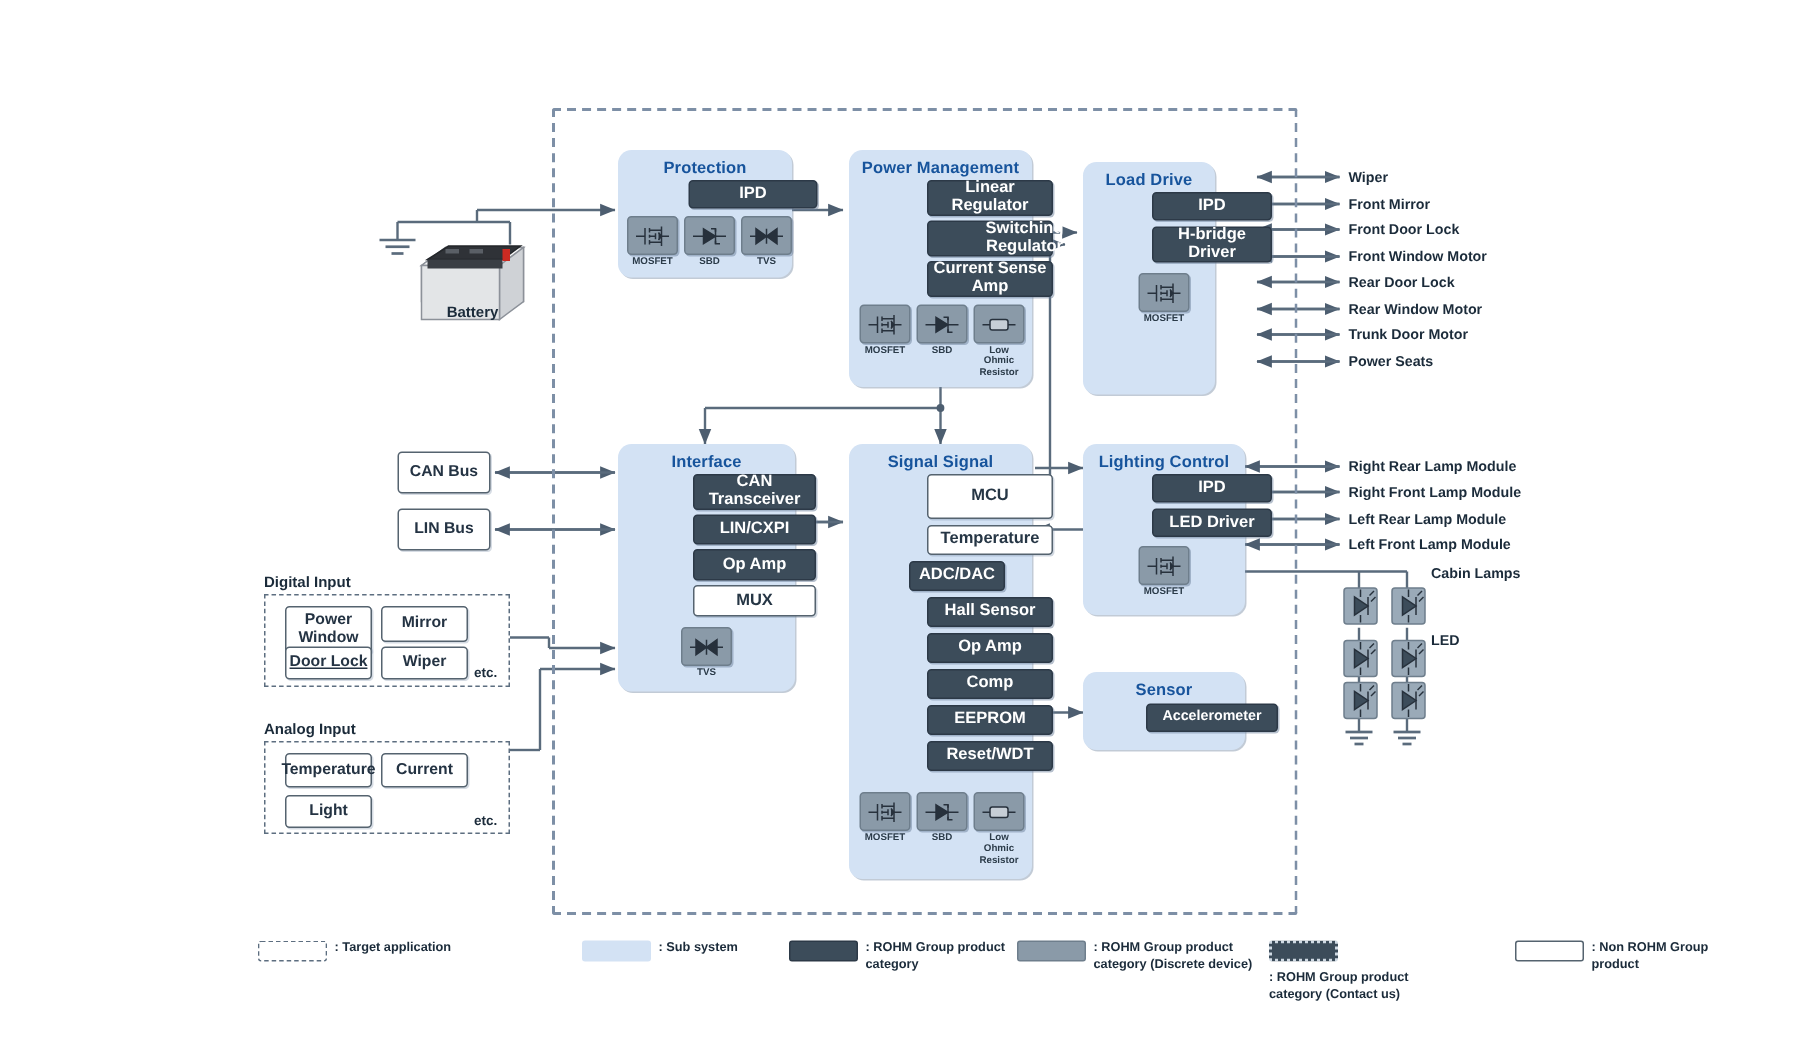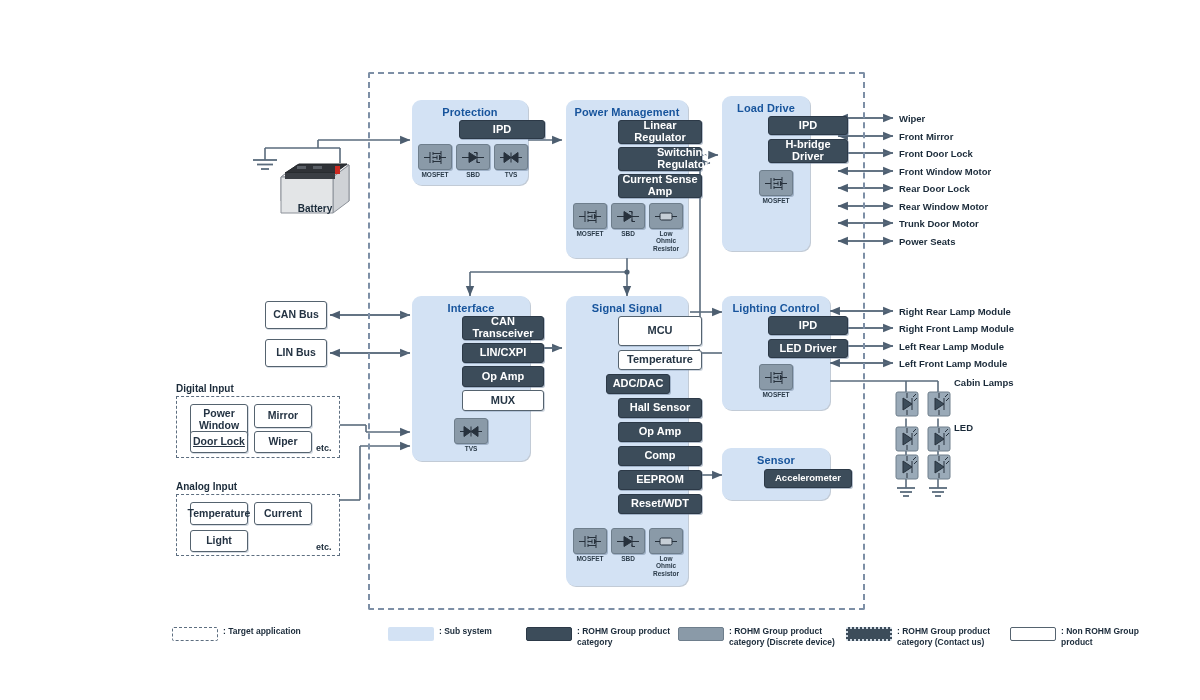--- a/index.html
+++ b/index.html
@@ -397,21 +397,21 @@
                 <rect x="7" y="6" width="12" height="7" rx="1.5" fill="#c6ced6"></rect>
                 <path d="M19,9.5 L24,9.5"></path>
           </g>
             </svg>
         </div>
         <div class="discrete-lbl">Low Ohmic Resistor</div>
       </div>
     </div>
   </div>
 
-  <div class="abs subsystem" style="left:722px; top:96px; width:88px; height:155px;">
+  <div class="abs subsystem" style="left:722px; top:108px; width:88px; height:155px;">
     <div class="subsystem-title">Load Drive</div>
     <div class="pbox rohm abs" style="left:14px; top:20px; width:80px; height:19px;">IPD</div>
     <div class="pbox rohm abs" style="left:14px; top:43px; width:80px; height:24px;">H-bridge Driver</div>
     <div class="discrete-group abs" style="left:37px; top:74px;">
       <div class="discrete">
         <div class="discrete-ico">
           <svg width="26" height="19" viewBox="0 0 26 19">
               <g stroke="#27313c" stroke-width="1" fill="none">
             <path d="M2,9.5 L8,9.5"></path>
                 <path d="M8,4 L8,15"></path>
@@ -647,21 +647,21 @@
     <div class="legend-text">: Sub system</div>
   </div>
   <div class="legend-item" style="left:526px; top:626px;">
     <div class="legend-swatch sw-rohm"></div>
     <div class="legend-text" style="width:96px;">: ROHM Group product category</div>
   </div>
   <div class="legend-item" style="left:678px; top:626px;">
     <div class="legend-swatch sw-disc"></div>
     <div class="legend-text" style="width:108px;">: ROHM Group product category (Discrete device)</div>
   </div>
-  <div class="legend-item" style="left:846px; top:626px;">
+  <div class="legend-item" style="left:846px; top:626px;flex-direction:column;">
     <div class="legend-swatch sw-contact"></div>
     <div class="legend-text" style="width:104px;">: ROHM Group product category (Contact us)</div>
   </div>
   <div class="legend-item" style="left:1010px; top:626px;">
     <div class="legend-swatch sw-non"></div>
     <div class="legend-text" style="width:84px;">: Non ROHM Group product</div>
   </div>
 
 </div>
 

